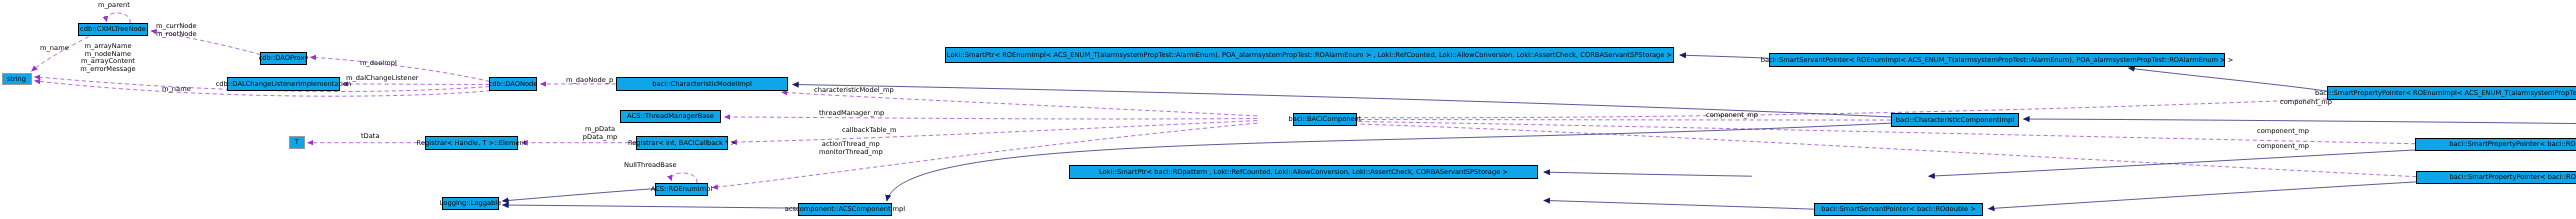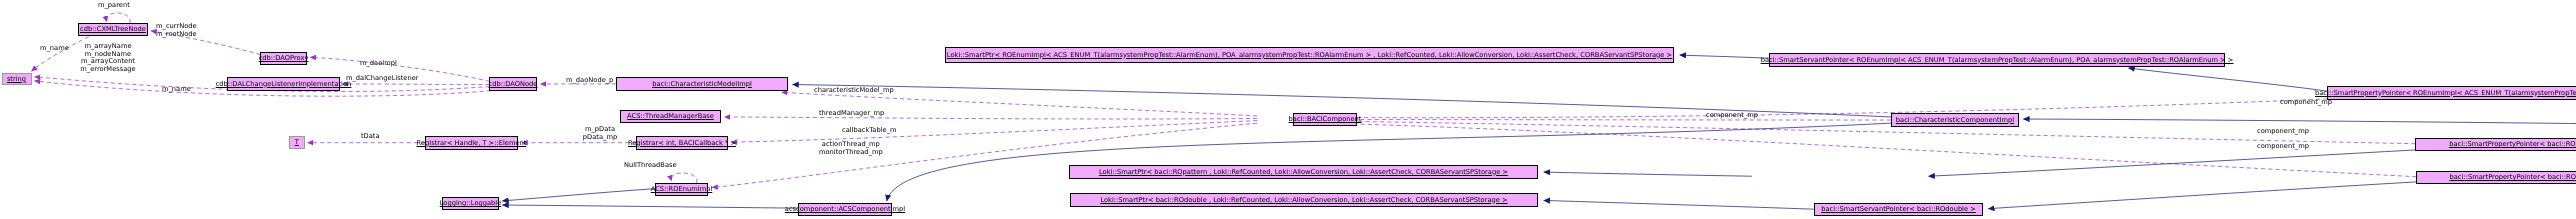--- a/index.html
+++ b/index.html
@@ -1,21 +1,21 @@
 <!DOCTYPE html>
 <html style="font-size:8.2px"><head>
 <meta charset="utf-8">
 <style>
   html,body{margin:0;padding:0;background:#ffffff;}
   #canvas{position:relative;width:2986px;height:220px;background:#ffffff;overflow:hidden;
           font-family:"DejaVu Sans",sans-serif;}
   #edges{position:absolute;left:0;top:0;width:2986px;height:220px;}
-  .node{position:absolute;background:#f0abfc;border:0.5px solid #000000;display:flex;
+  .node{position:absolute;background:#0ea5e9;border:0.5px solid #000000;display:flex;
         align-items:center;justify-content:center;font-size:6.7px;line-height:1;
-        white-space:nowrap;box-sizing:border-box;color:#000;text-decoration:underline;}
+        white-space:nowrap;box-sizing:border-box;color:#000;}
   .node.gray{border-color:#9a9a9a;}
   .elabel{position:absolute;font-size:6.7px;line-height:1.15;color:#000;white-space:pre;}
   .center{text-align:center;}
   .eu{fill:none;stroke:#9a32cd;stroke-dasharray:8 6;stroke-width:1.4;}
   .ei{fill:none;stroke:#191970;stroke-width:1.4;}
 </style>
 </head>
 <body>
 
 <div id="canvas">
@@ -78,21 +78,20 @@
   <div class="node" style="left:636px;top:136px;width:92px;height:14px;">Registrar&lt; int, BACICallback * &gt;</div>
   <div class="node" style="left:655px;top:183px;width:53px;height:13.4px;">ACS::ROEnumImpl</div>
   <div class="node" style="left:442px;top:197px;width:57px;height:13.4px;">Logging::Loggable</div>
   <div class="node" style="left:798px;top:203px;width:94px;height:13px;">acscomponent::ACSComponentImpl</div>
   <div class="node" style="left:1257px;top:113px;width:64px;height:13.4px;margin-left:36px;">baci::BACIComponent</div>
   <div class="node" style="left:945px;top:47px;width:729px;height:16px;">Loki::SmartPtr&lt; ROEnumImpl&lt; ACS_ENUM_T(alarmsystemPropTest::AlarmEnum), POA_alarmsystemPropTest::ROAlarmEnum &gt; , Loki::RefCounted, Loki::AllowConversion, Loki::AssertCheck, CORBAServantSPStorage &gt;</div>
   <div class="node" style="left:1769px;top:53px;width:456px;height:14px;">baci::SmartServantPointer&lt; ROEnumImpl&lt; ACS_ENUM_T(alarmsystemPropTest::AlarmEnum), POA_alarmsystemPropTest::ROAlarmEnum &gt; &gt;</div>
   <div class="node" style="left:2327px;top:86px;width:451px;height:14px;">baci::SmartPropertyPointer&lt; ROEnumImpl&lt; ACS_ENUM_T(alarmsystemPropTest::AlarmEnum), POA_alarmsystemPropTest::ROAlarmEnum &gt; &gt;</div>
   <div class="node" style="left:1891px;top:113px;width:128px;height:14.4px;">baci::CharacteristicComponentImpl</div>
   <div class="node" style="left:1069px;top:165px;width:469px;height:14px;">Loki::SmartPtr&lt; baci::ROpattern , Loki::RefCounted, Loki::AllowConversion, Loki::AssertCheck, CORBAServantSPStorage &gt;</div>
-  <div class="node" style="left:1070px;top:193px;width:468px;height:14px;">Loki::SmartPtr&lt; baci::ROdouble , Loki::RefCounted, Loki::AllowConversion, Loki::AssertCheck, CORBAServantSPStorage &gt;</div>
   <div class="node" style="left:1814px;top:203px;width:169px;height:13.4px;">baci::SmartServantPointer&lt; baci::ROdouble &gt;</div>
   <div class="node" style="left:2415px;top:138px;width:227px;height:13.4px;">baci::SmartPropertyPointer&lt; baci::ROpattern &gt;</div>
   <div class="node" style="left:2416px;top:171px;width:224px;height:13.4px;">baci::SmartPropertyPointer&lt; baci::ROdouble &gt;</div>
 
   <div class="elabel" style="left:98px;top:2.1px;">m_parent</div>
   <div class="elabel center" style="left:156px;top:23px;">m_currNode
 m_rootNode</div>
   <div class="elabel" style="left:40px;top:45px;">m_name</div>
   <div class="elabel center" style="left:77px;top:43px;width:62px;">m_arrayName
 m_nodeName

